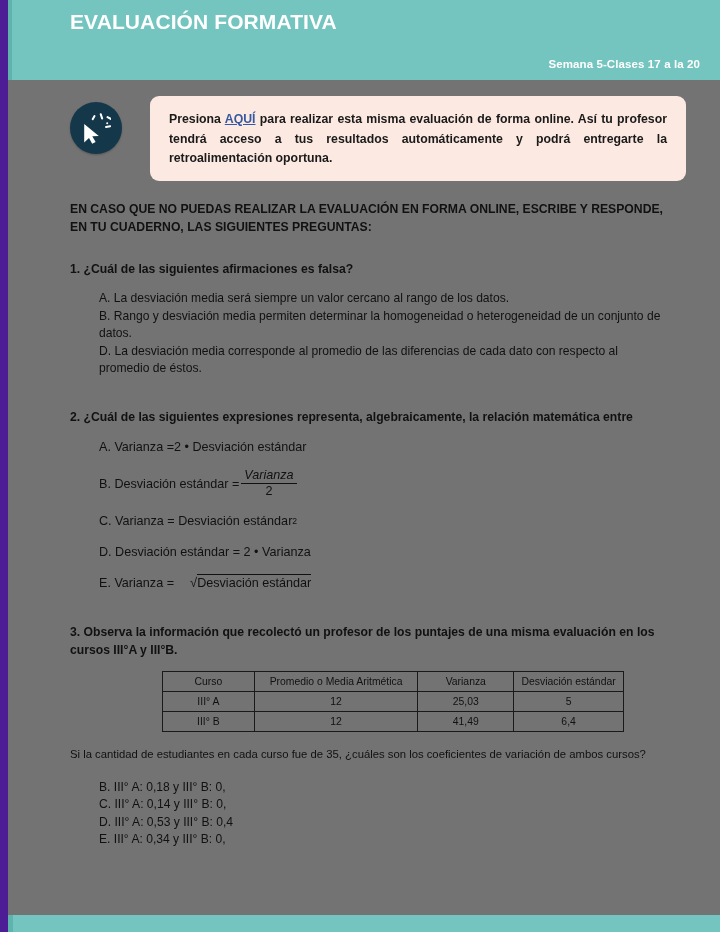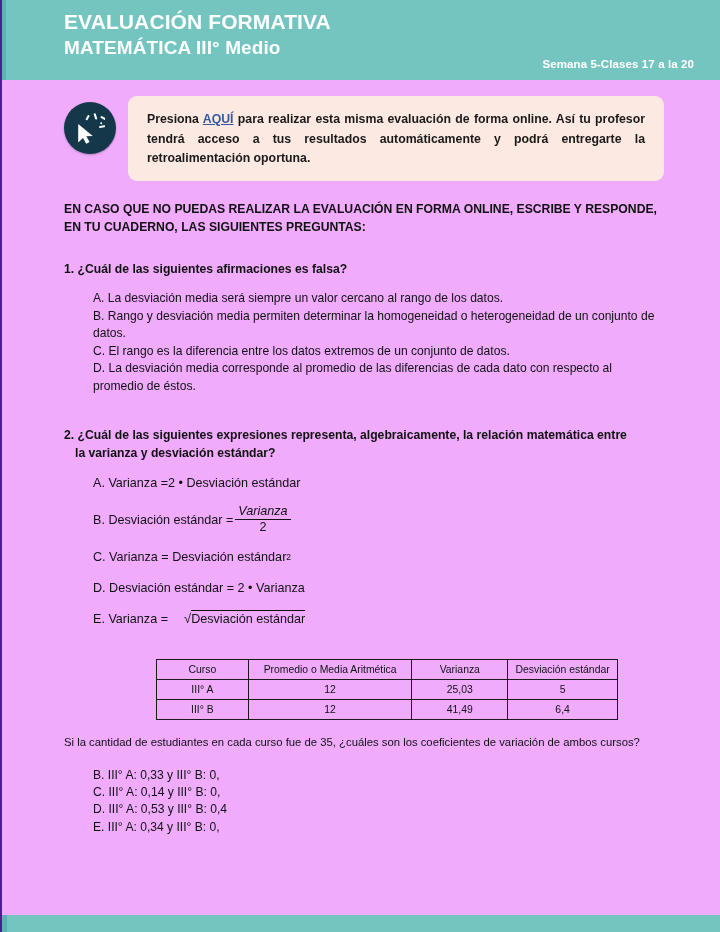--- a/index.html
+++ b/index.html
@@ -14,22 +14,22 @@
     position: relative;
     font-family: "Liberation Sans", sans-serif;
     color: #000000;
     overflow: hidden;
   }
 
   
   .page {
     position: absolute;
     inset: 0;
-    background: #f0abfc;
-    border-left: 2px solid #4c1d95;
+    background: #737373;
+    border-left: 8px solid #4c1d95;
   }
 
   
   .header {
     position: absolute;
     left: 0; top: 0;
     width: 720px;
     height: 80px;
     background: #74c5bf;
   }
@@ -90,21 +90,21 @@
     background: #14384a;
     box-shadow: 0 1px 2px rgba(0,0,0,0.25);
   }
   .callout-icon svg {
     position: absolute;
     left: 11px;
     top: 10px;
   }
   .callout-box {
     position: absolute;
-    left: 64px;
+    left: 80px;
     top: 0;
     width: 536px;
     min-height: 76px;
     background: #fce9e1;
     border-radius: 9px;
     box-sizing: border-box;
     padding: 14px 19px 12px 19px;
   }
   .callout-text {
     font-size: 12.3px;
@@ -260,21 +260,20 @@
 </style>
 </head>
 <body>
 
 <div class="page">
 
   <div class="header">
     <div class="header-edge"></div>
     <div class="header-title-block">
       <div class="header-line1">EVALUACIÓN FORMATIVA</div>
-      <div class="header-line2">MATEMÁTICA III° Medio</div>
     </div>
     <div class="header-week">Semana 5-Clases 17 a la 20</div>
   </div>
 
   <div class="callout-wrap">
     <div class="callout-icon">
       <svg width="30" height="32" viewBox="0 0 30 32" xmlns="http://www.w3.org/2000/svg">
         <g fill="#ffffff">
           <path d="M3.2 12.0 L3.2 30.5 L8.0 25.9 L11.2 31.8 L14.6 29.9 L11.3 24.2 L17.8 24.0 Z"></path>
           <rect x="19.4" y="1.2" width="2.1" height="6.4" rx="1" transform="rotate(-18 20.4 4.4)"></rect>
@@ -292,27 +291,26 @@
 
   <div class="content">
 
     <p class="instruction">EN CASO QUE NO PUEDAS REALIZAR LA EVALUACIÓN EN FORMA ONLINE, ESCRIBE Y RESPONDE, EN TU CUADERNO, LAS SIGUIENTES PREGUNTAS:</p>
 
     <div class="q1-block">
       <p class="q-title">1. ¿Cuál de las siguientes afirmaciones es falsa?</p>
       <div class="options">
         <p class="opt">A. La desviación media será siempre un valor cercano al rango de los datos.</p>
         <p class="opt">B. Rango y desviación media permiten determinar la homogeneidad o heterogeneidad de un conjunto de datos.</p>
-        <p class="opt">C. El rango es la diferencia entre los datos extremos de un conjunto de datos.</p>
         <p class="opt">D. La desviación media corresponde al promedio de las diferencias de cada dato con respecto al promedio de éstos.</p>
       </div>
     </div>
 
     <div class="q2-block">
-      <p class="q-title justified"><span>2. ¿Cuál de las siguientes expresiones representa, algebraicamente, la relación matemática entre</span><span class="cont">la varianza y desviación estándar?</span></p>
+      <p class="q-title justified"><span>2. ¿Cuál de las siguientes expresiones representa, algebraicamente, la relación matemática entre</span></p>
       <div class="options">
 
         <p class="mopt">
             <span>A. Varianza =2 • Desviación estándar</span>
           </p>
 
         <p class="mopt">
             <span>B. Desviación estándar = </span>
             <span class="frac">
               <span class="num">Varianza</span>
@@ -331,20 +329,21 @@
 
         <p class="mopt">
             <span>E.  Varianza = </span>
             <span class="radical"><span class="rad-sym">√</span><span class="rad-body">Desviación estándar</span></span>
           </p>
 
       </div>
     </div>
 
     <div class="q3-block">
+      <p class="q-title"><span>3. Observa la información que recolectó un profesor de los puntajes de una misma evaluación en</span> <span>los cursos III°A y III°B.</span></p>
 
       <div class="table-wrap">
         <table class="data">
           <colgroup>
               <col class="c1">
               <col class="c2">
               <col class="c3">
               <col class="c4">
             </colgroup>
           <thead>
@@ -368,21 +367,21 @@
               <td>41,49</td>
               <td>6,4</td>
             </tr>
           </tbody>
         </table>
       </div>
 
       <p class="q3-sub">Si la cantidad de estudiantes en cada curso fue de 35, ¿cuáles son los coeficientes de variación de ambos cursos?</p>
 
       <div class="q3-options">
-        <p class="opt">B. III° A: 0,33  y  III° B: 0,</p>
+        <p class="opt">B. III° A: 0,18  y  III° B: 0,</p>
         <p class="opt">C. III° A: 0,14  y  III° B: 0,</p>
         <p class="opt">D. III° A: 0,53  y  III° B: 0,4</p>
         <p class="opt">E. III° A: 0,34  y  III° B: 0,</p>
       </div>
     </div>
 
   </div>
 
   <div class="footer">
     <div class="footer-edge"></div>

